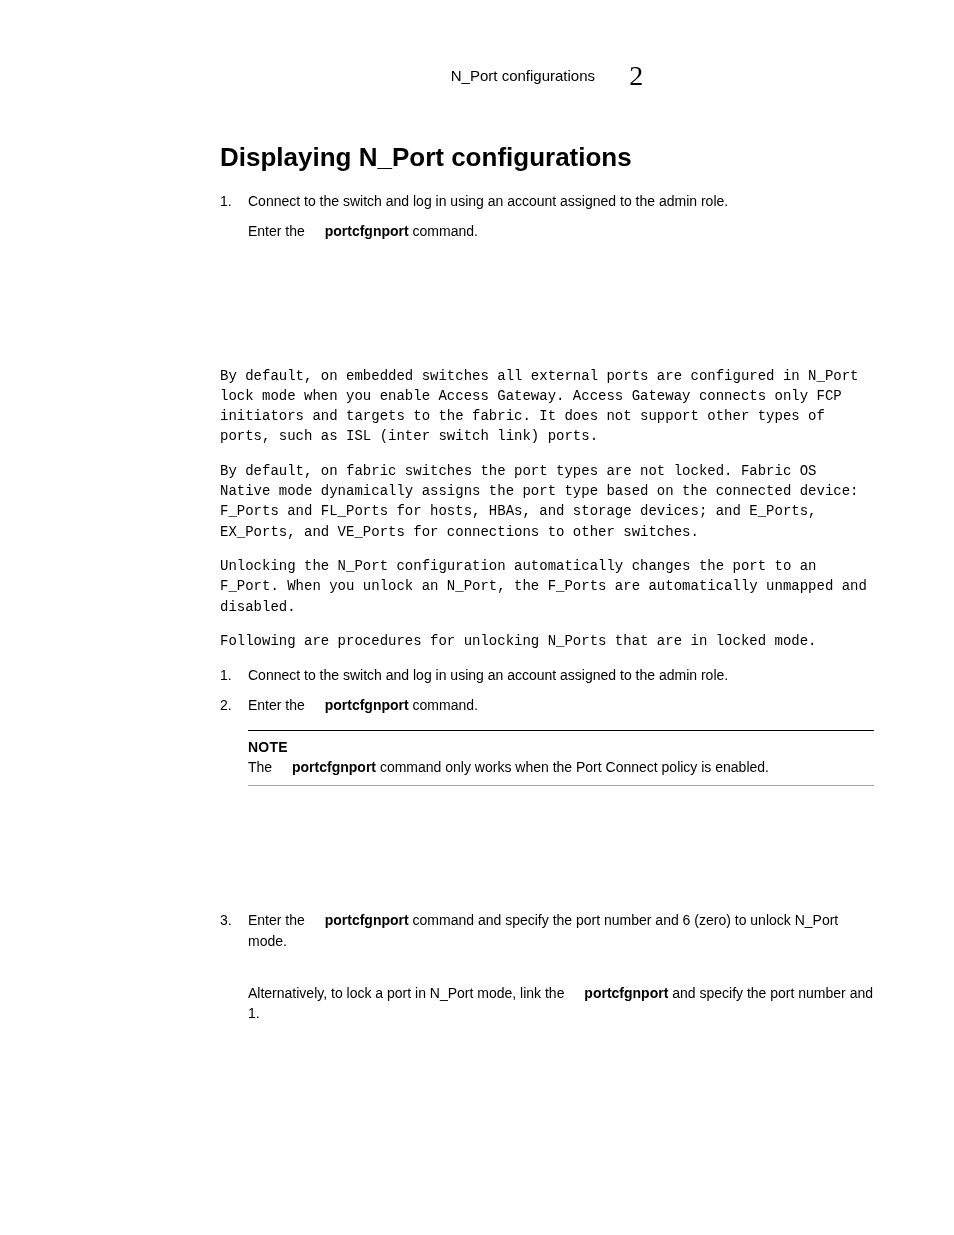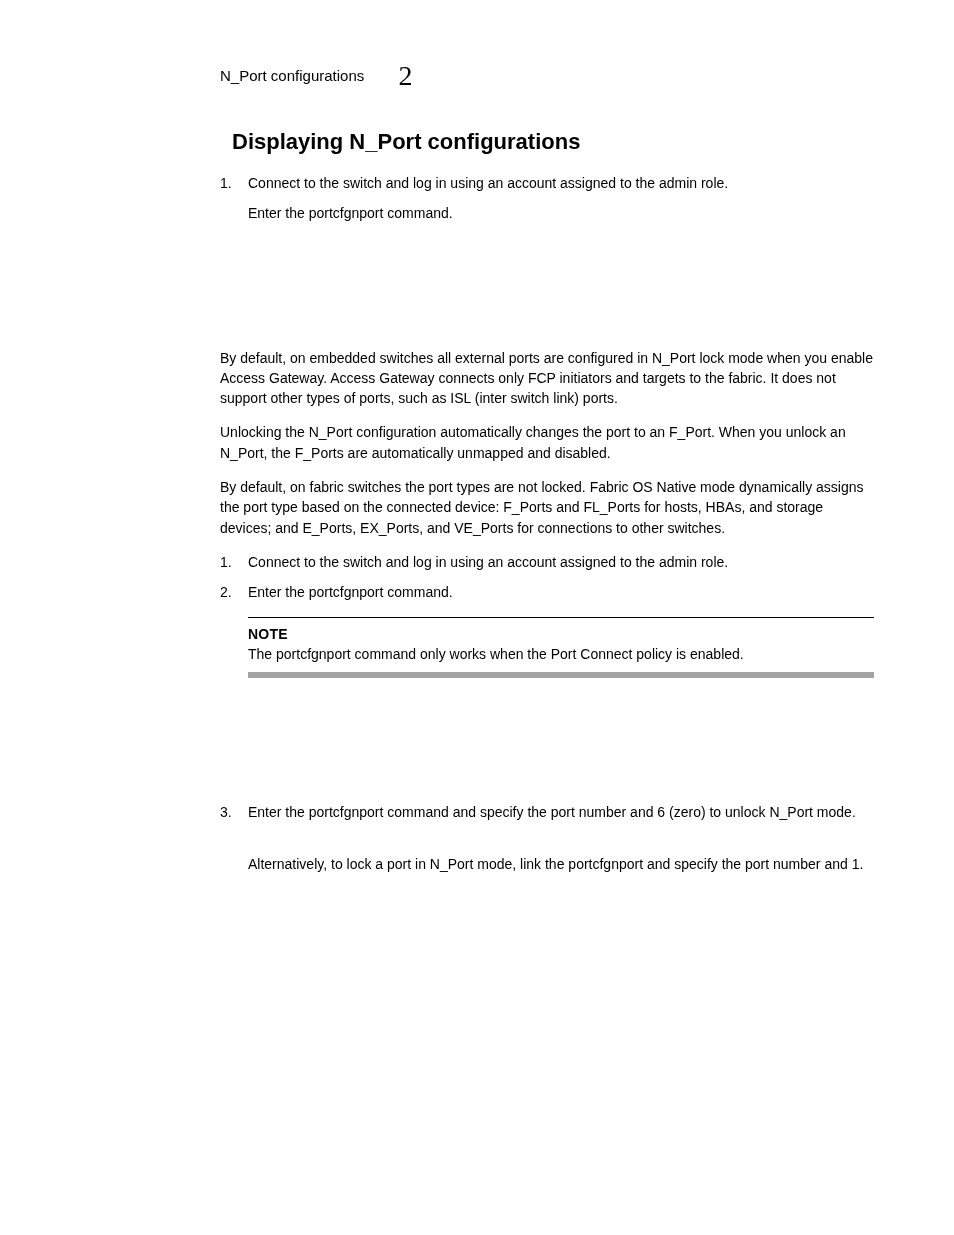--- a/index.html
+++ b/index.html
@@ -10,37 +10,37 @@
     color: #000;
     width: 954px;
     height: 1235px;
     position: relative;
     box-sizing: border-box;
   }
   .page {
     padding: 60px 80px 0 220px;
   }
   .running-head {
-    text-align: left;
+    text-align: center;
     font-size: 15px;
-    margin-bottom: 37px;
+    margin-bottom: 50px;
   }
   .running-head .chnum {
     font-family: Georgia, 'Times New Roman', serif;
     font-size: 28px;
     font-weight: normal;
     margin-left: 30px;
     vertical-align: -4px;
   }
   h2.section {
     font-family: "Arial Narrow", Arial, sans-serif;
     font-weight: bold;
-    font-size: 22px;
+    font-size: 26px;
     letter-spacing: 0px;
-    margin: 0 0 18px 12px;
+    margin: 0 0 18px 0;
     font-stretch: condensed;
   }
   .body, ol, p {
     font-size: 14px;
     line-height: 1.45;
   }
   ol {
     padding-left: 0;
     margin: 0 0 14px 0;
     list-style: none;
@@ -52,29 +52,31 @@
   ol > li .num {
     min-width: 28px;
   }
   ol > li .txt {
     flex: 1;
   }
   .subpara {
     margin-top: 10px;
   }
   .cmd {
-    font-weight: normal;
+    font-weight: bold;
+    margin-left: 16px;
   }
   p.body {
     margin: 0 0 14px 0;
+    font-family: Liberation Mono, monospace;
   }
   .gap-large { height: 110px; }
   .note-box {
     border-top: 1px solid #000;
-    border-bottom: 6px solid #a3a3a3;
+    border-bottom: 1px solid #a3a3a3;
     margin: 6px 0 14px 28px;
     padding: 6px 0 8px 0;
     font-size: 14px;
     line-height: 1.45;
   }
   .note-label {
     font-weight: bold;
     font-family: "Arial Narrow", Arial, sans-serif;
     font-stretch: condensed;
     letter-spacing: 0.2px;
@@ -101,22 +103,23 @@
           <span>Enter the </span><span class="cmd">portcfgnport</span><span> command.</span>
         </div>
       </span>
     </li>
   </ol>
 
   <div class="gap-large"></div>
 
 
   <p class="body">By default, on embedded switches all external ports are configured in N_Port lock mode when you enable Access Gateway. Access Gateway connects only FCP initiators and targets to the fabric. It does not support other types of ports, such as ISL (inter switch link) ports.</p>
+  <p class="body">By default, on fabric switches the port types are not locked. Fabric OS Native mode dynamically assigns the port type based on the connected device: F_Ports and FL_Ports for hosts, HBAs, and storage devices; and E_Ports, EX_Ports, and VE_Ports for connections to other switches.</p>
   <p class="body">Unlocking the N_Port configuration automatically changes the port to an F_Port. When you unlock an N_Port, the F_Ports are automatically unmapped and disabled.</p>
-  <p class="body">By default, on fabric switches the port types are not locked. Fabric OS Native mode dynamically assigns the port type based on the connected device: F_Ports and FL_Ports for hosts, HBAs, and storage devices; and E_Ports, EX_Ports, and VE_Ports for connections to other switches.</p>
+  <p class="body">Following are procedures for unlocking N_Ports that are in locked mode.</p>
 
   <ol>
     <li>
       <span class="num">1.</span>
       <span class="txt">Connect to the switch and log in using an account assigned to the admin role.</span>
     </li>
     <li>
       <span class="num">2.</span>
       <span class="txt">
         <span>Enter the </span><span class="cmd">portcfgnport</span><span> command.</span>

